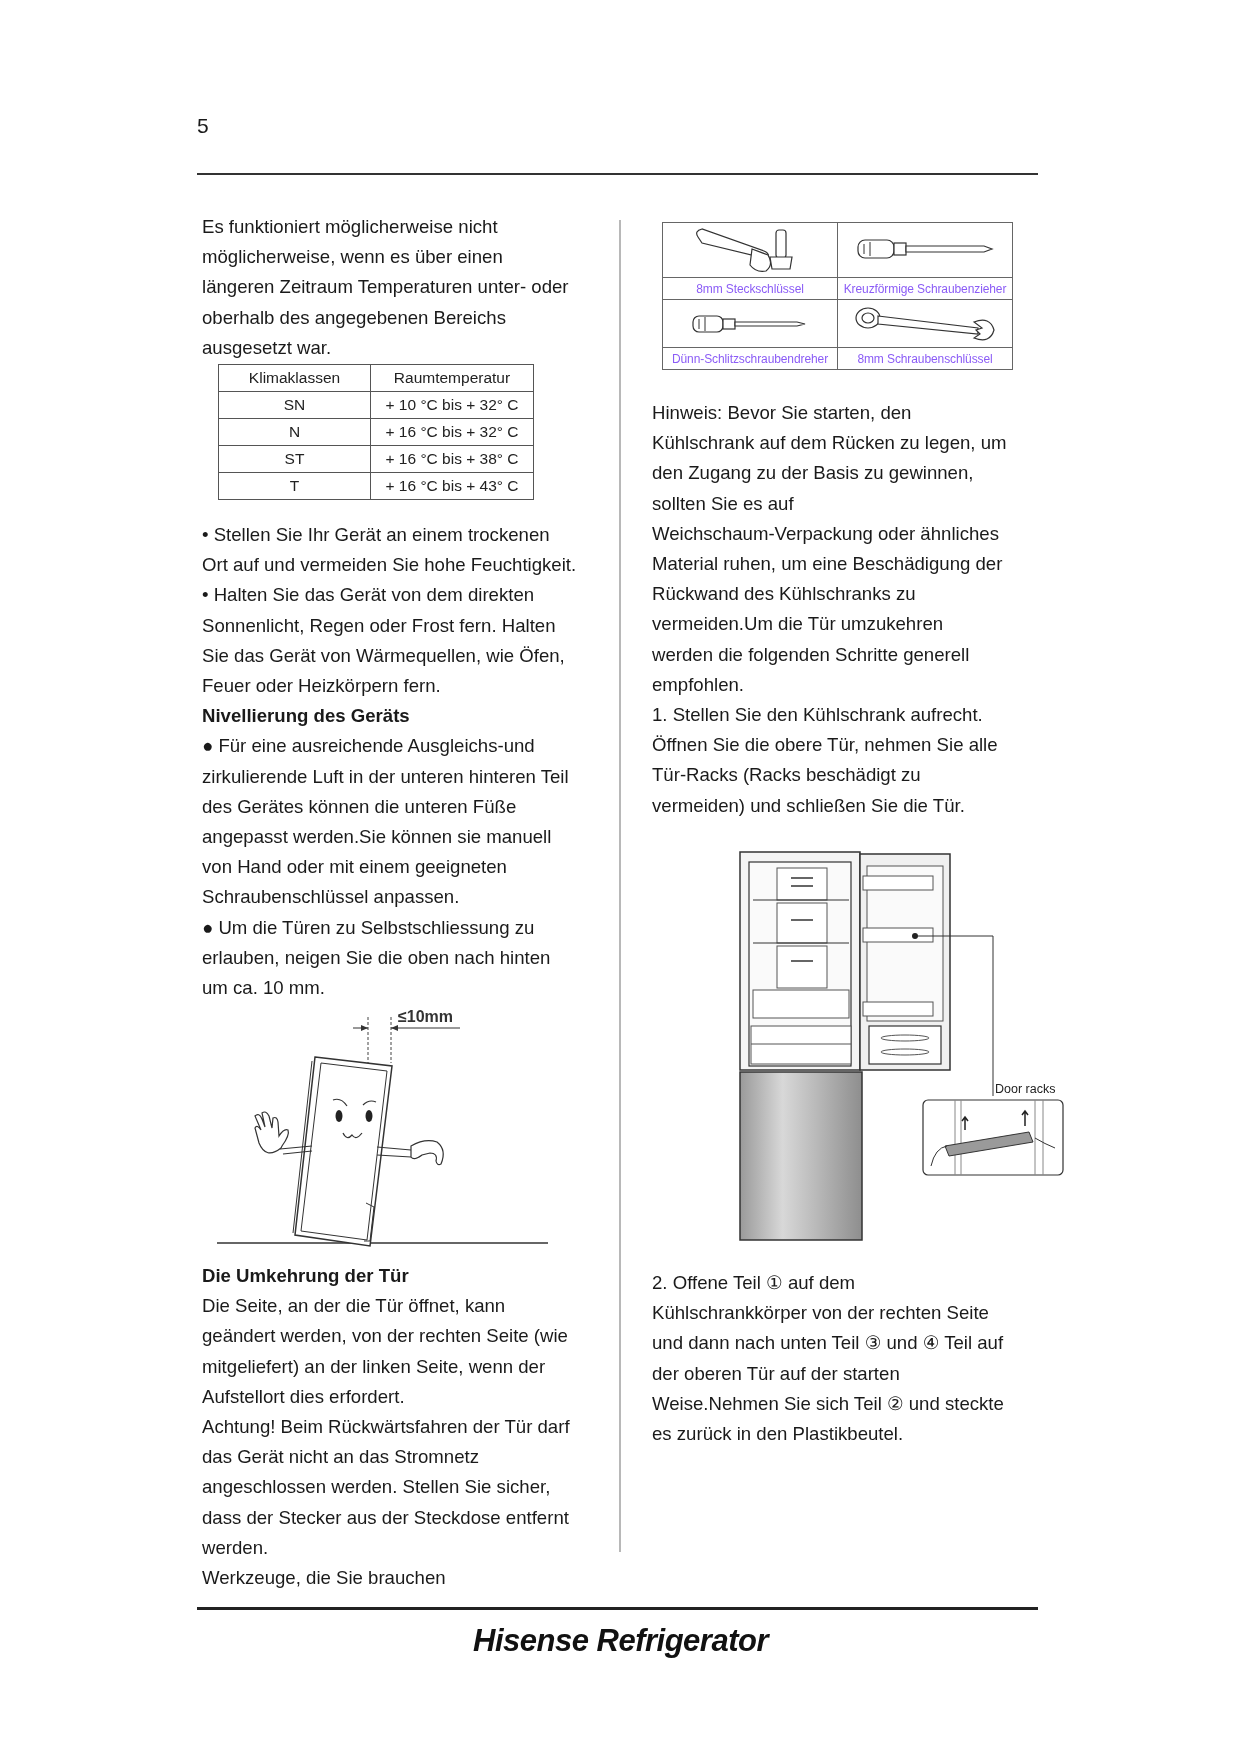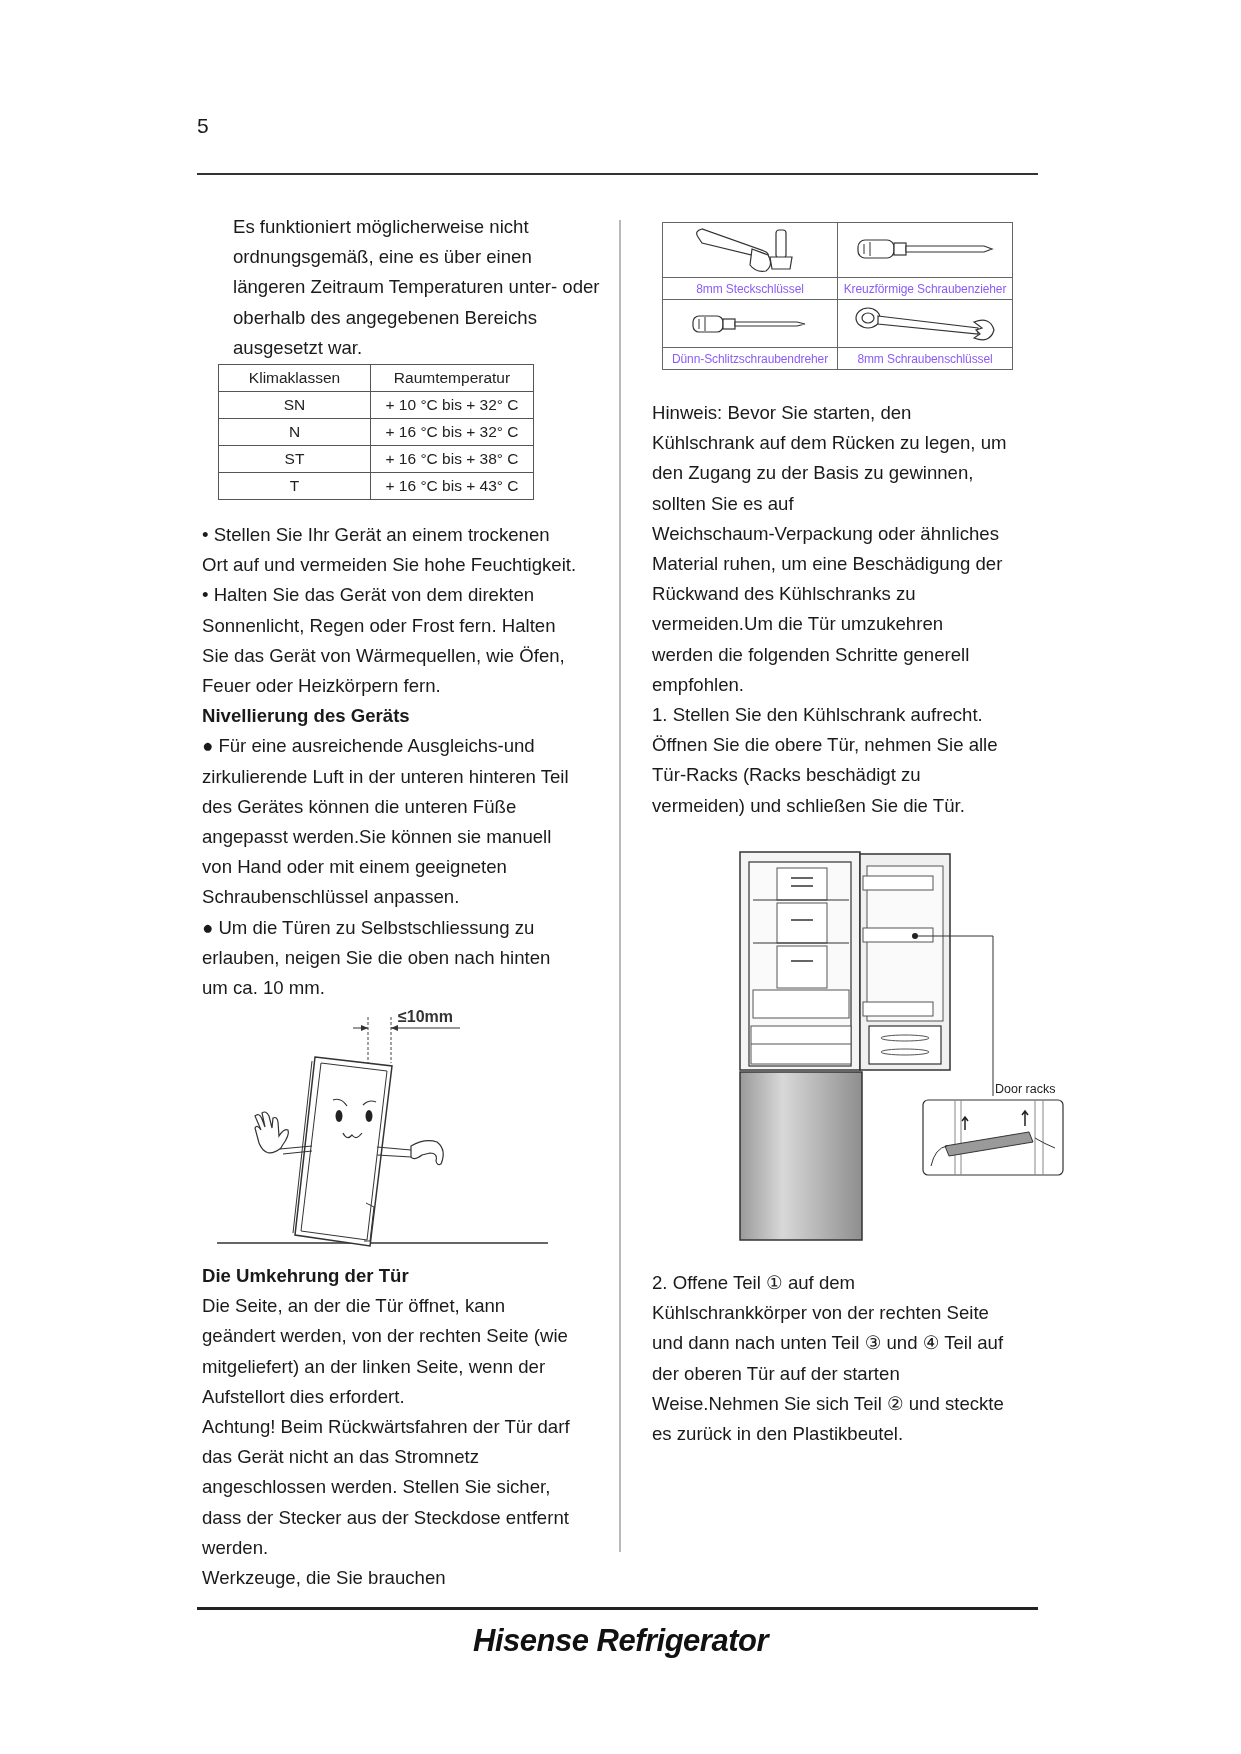--- a/index.html
+++ b/index.html
@@ -37,23 +37,23 @@
 
   .footer-brand { position: absolute; left: 0; width: 1241px; top: 1623px; text-align: center; font-size: 31px; font-weight: bold; font-style: italic; letter-spacing: -0.5px; color: #111; }
 </style>
 </head>
 <body>
 
 <div class="page-number">5</div>
 <div class="rule-top"></div>
 <div class="col-divider"></div>
 
-<div class="col col-left" style="top:212px;margin-left:31px;">
+<div class="col col-left" style="top:212px;">
   <p>Es funktioniert möglicherweise nicht</p>
-  <p>ordnungsgemäß, eine es über einen</p>
+  <p>möglicherweise, wenn es über einen</p>
   <p>längeren Zeitraum Temperaturen unter- oder</p>
   <p>oberhalb des angegebenen Bereichs</p>
   <p>ausgesetzt war.</p>
 </div>
 
 <table class="climate-table">
   <tbody>
       <tr>
     <th class="c1">Klimaklassen</th>
     <th class="c2">Raumtemperatur</th>

